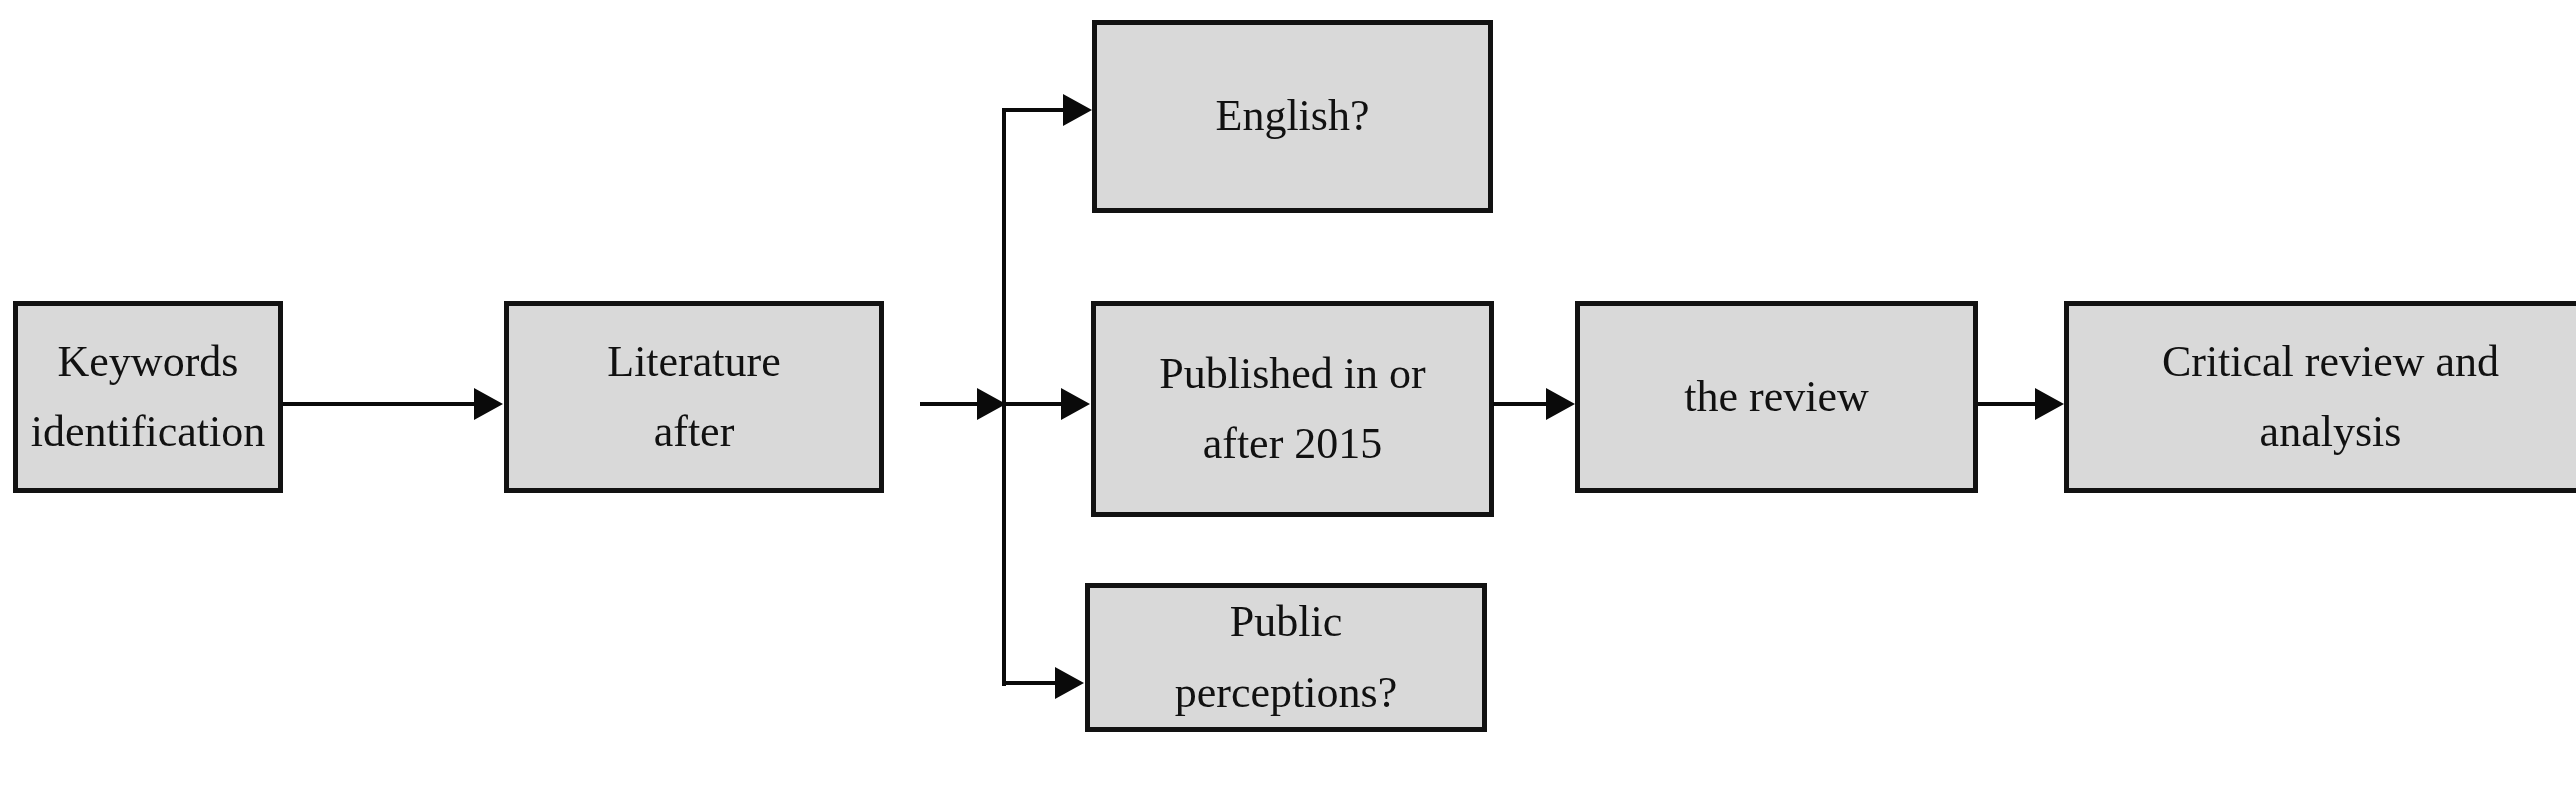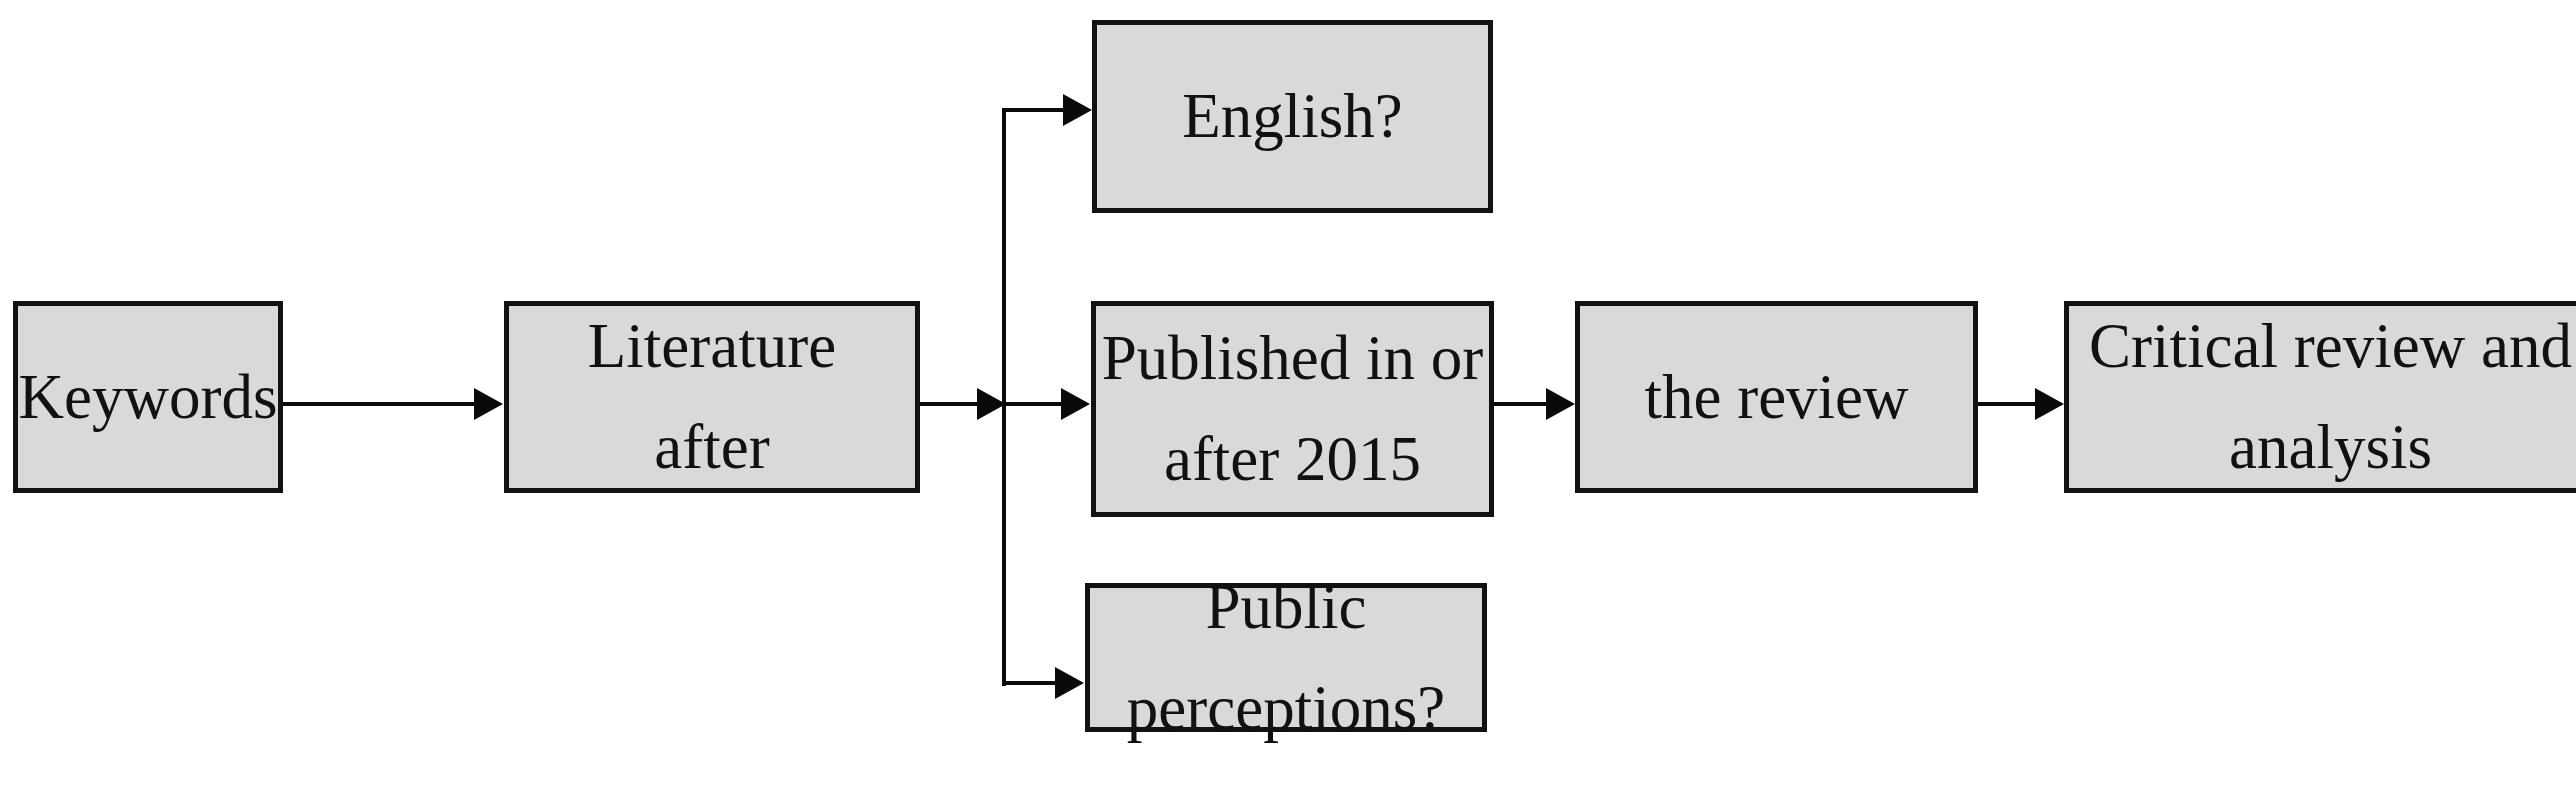--- a/index.html
+++ b/index.html
@@ -22,21 +22,21 @@
   .box{
     position:absolute;
     background:var(--box-fill);
     border:5.3px solid var(--box-border);
     display:flex;
     flex-direction:column;
     align-items:center;
     justify-content:center;
     text-align:center;
     color:var(--text);
-    font-size:63px;
+    font-size:44px;
     line-height:1.6;
     white-space:nowrap;
   }
   .harrow{ position:absolute; height:32px; }
   .harrow .shaft{
     position:absolute; left:0; right:26px; top:13.6px; height:4.1px;
     background:var(--arrow);
   }
   .harrow .head{
     position:absolute; right:0; top:0; width:0; height:0;
@@ -48,23 +48,24 @@
     position:absolute; width:4.1px; background:var(--arrow);
   }
 </style>
 </head>
 <body>
 
 <div class="canvas">
 
   <div class="box" style="left:13px; top:301px; width:270px; height:192px;">
     <span>Keywords</span>
+    <span>identification</span>
   </div>
 
-  <div class="box" style="left:504px; top:301px; width:416px; height:192px;">
+  <div class="box" style="left:504px; top:301px; width:380px; height:192px;">
     <span>Literature</span>
     <span>after</span>
   </div>
 
   <div class="box" style="left:1092px; top:19.5px; width:401px; height:193px;">
     <span>English?</span>
   </div>
 
   <div class="box" style="left:1091px; top:301px; width:403px; height:216px;">
     <span>Published in or</span>

